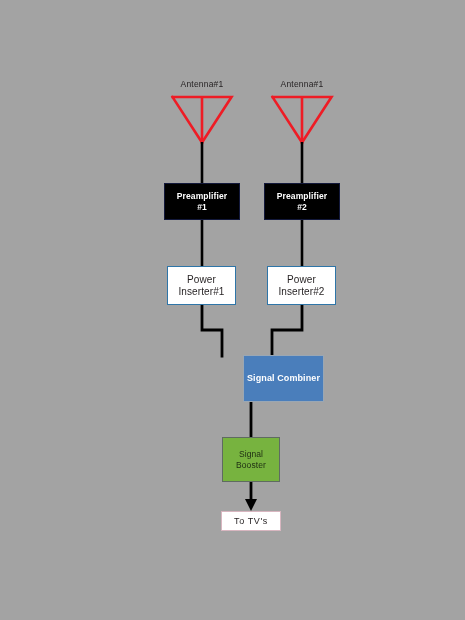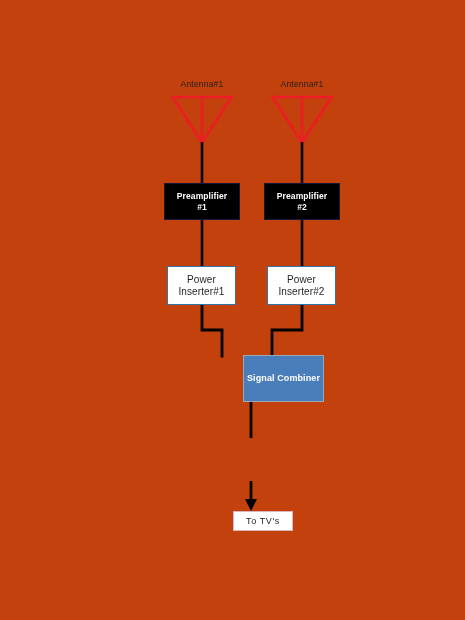--- a/index.html
+++ b/index.html
@@ -8,21 +8,21 @@
     padding: 0;
     background: #ffffff;
   }
   body {
     font-family: "Liberation Sans", sans-serif;
   }
   #diagram-canvas {
     position: relative;
     width: 465px;
     height: 620px;
-    background: #c2410c;
+    background: #a3a3a3;
     overflow: hidden;
   }
   #wire-layer {
     position: absolute;
     left: 0;
     top: 0;
     width: 465px;
     height: 620px;
   }
   .node {
@@ -72,21 +72,20 @@
     color: #1d2d12;
     font-size: 8.5px;
     letter-spacing: 0.1px;
   }
   .tv-box {
     background: #ffffff;
     border: 1.5px solid #d8b6c0;
     color: #231f20;
     font-size: 9px;
     letter-spacing: 0.6px;
-    margin-left: 12px;
   }
   .node-text {
     display: block;
     white-space: pre-line;
   }
 </style>
 </head>
 <body>
 
 <div id="diagram-canvas">
@@ -142,18 +141,22 @@
 
   <div class="node inserter-box" style="left:267px; top:266px; width:69px; height:39px;">
     <span class="node-text">Power
 Inserter#2</span>
   </div>
 
   <div class="node combiner-box" style="left:211px; top:355px; width:81px; height:47px;">
     <span class="node-text">Signal Combiner</span>
   </div>
 
+  <div class="node booster-box" style="left:222px; top:437px; width:58px; height:45px;">
+    <span class="node-text">Signal
+Booster</span>
+  </div>
 
   <div class="node tv-box" style="left:221px; top:511px; width:60px; height:20px;">
     <span class="node-text">To  TV's</span>
   </div>
 
 </div>
 
 </body></html>

